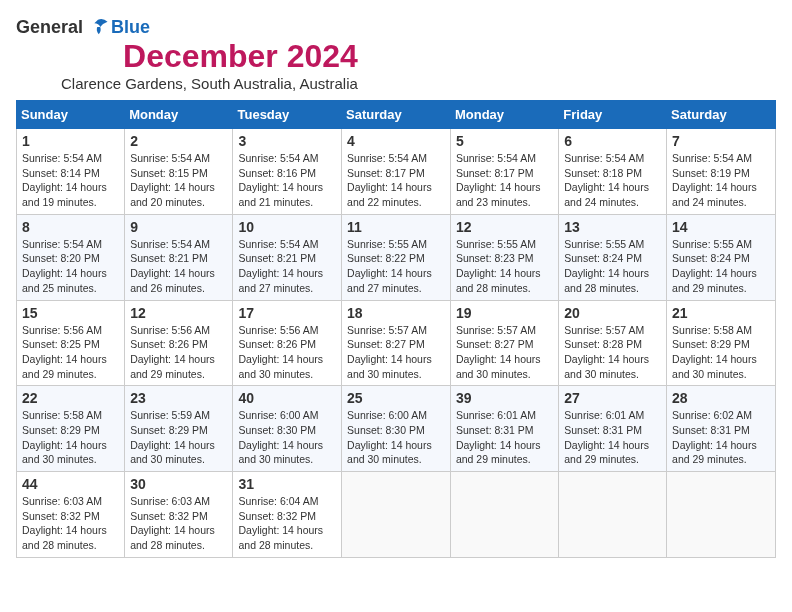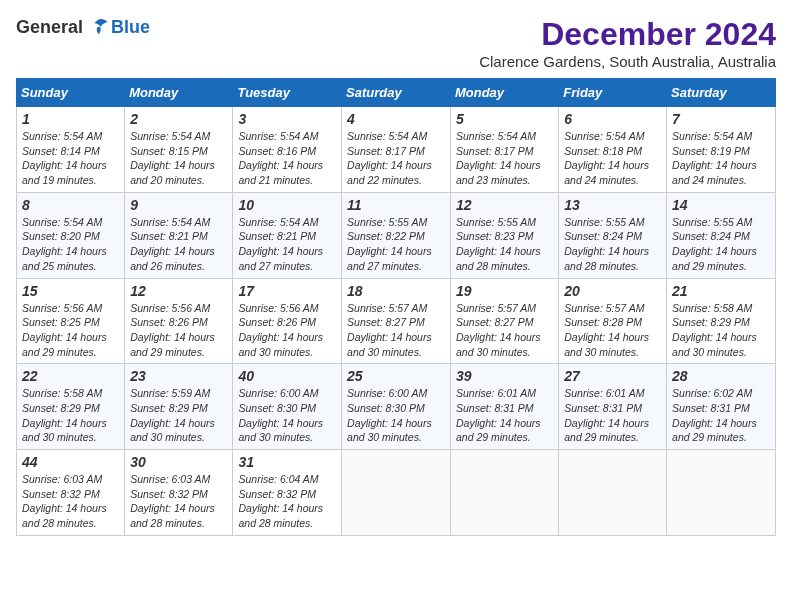--- a/index.html
+++ b/index.html
@@ -8,20 +8,21 @@
       background: #fff;
       width: 792px;
       min-height: 612px;
       padding: 16px;
     }
     .header {
       display: flex;
       align-items: flex-start;
       justify-content: space-between;
       margin-bottom: 8px;
+      flex-direction: column;
     }
     .logo {
       display: flex;
       flex-direction: column;
       align-items: flex-start;
     }
     .logo-text {
       display: flex;
       align-items: center;
       gap: 2px;
@@ -40,32 +41,31 @@
       width: 22px;
       height: 22px;
       margin-left: 2px;
     }
     .title-section {
       text-align: right;
     }
     .month-title {
       font-size: 32px;
       font-weight: bold;
-      color: #4c1d95;
+      color: #be185d;
     }
     .location-title {
       font-size: 15px;
       color: #333;
       margin-left: 45px;
     }
     .calendar {
       width: 100%;
       border-collapse: collapse;
       font-size: 11px;
-      font-style: italic;
     }
     .calendar th {
       background: #1a6bba;
       color: #fff;
       padding: 6px 4px;
       text-align: left;
       font-size: 13px;
       font-weight: bold;
       border: 1px solid #1a6bba;
     }

